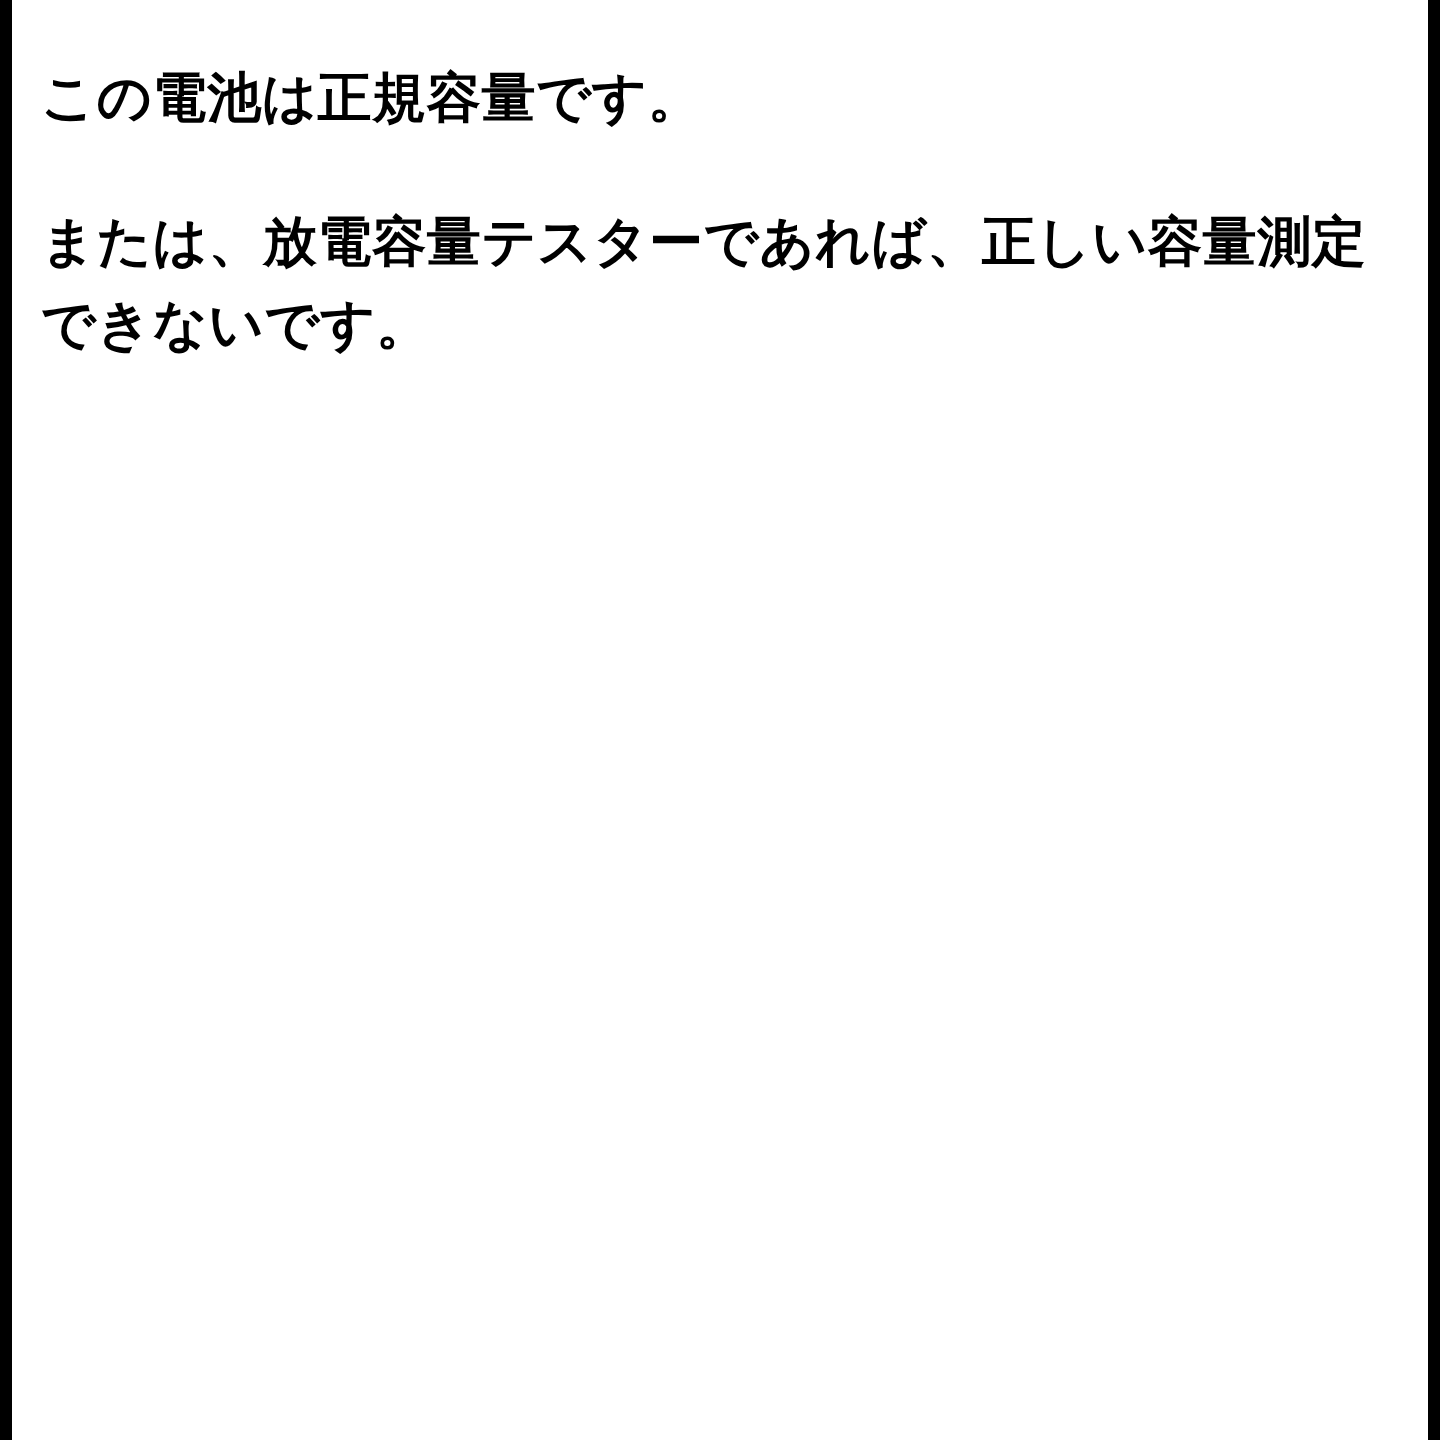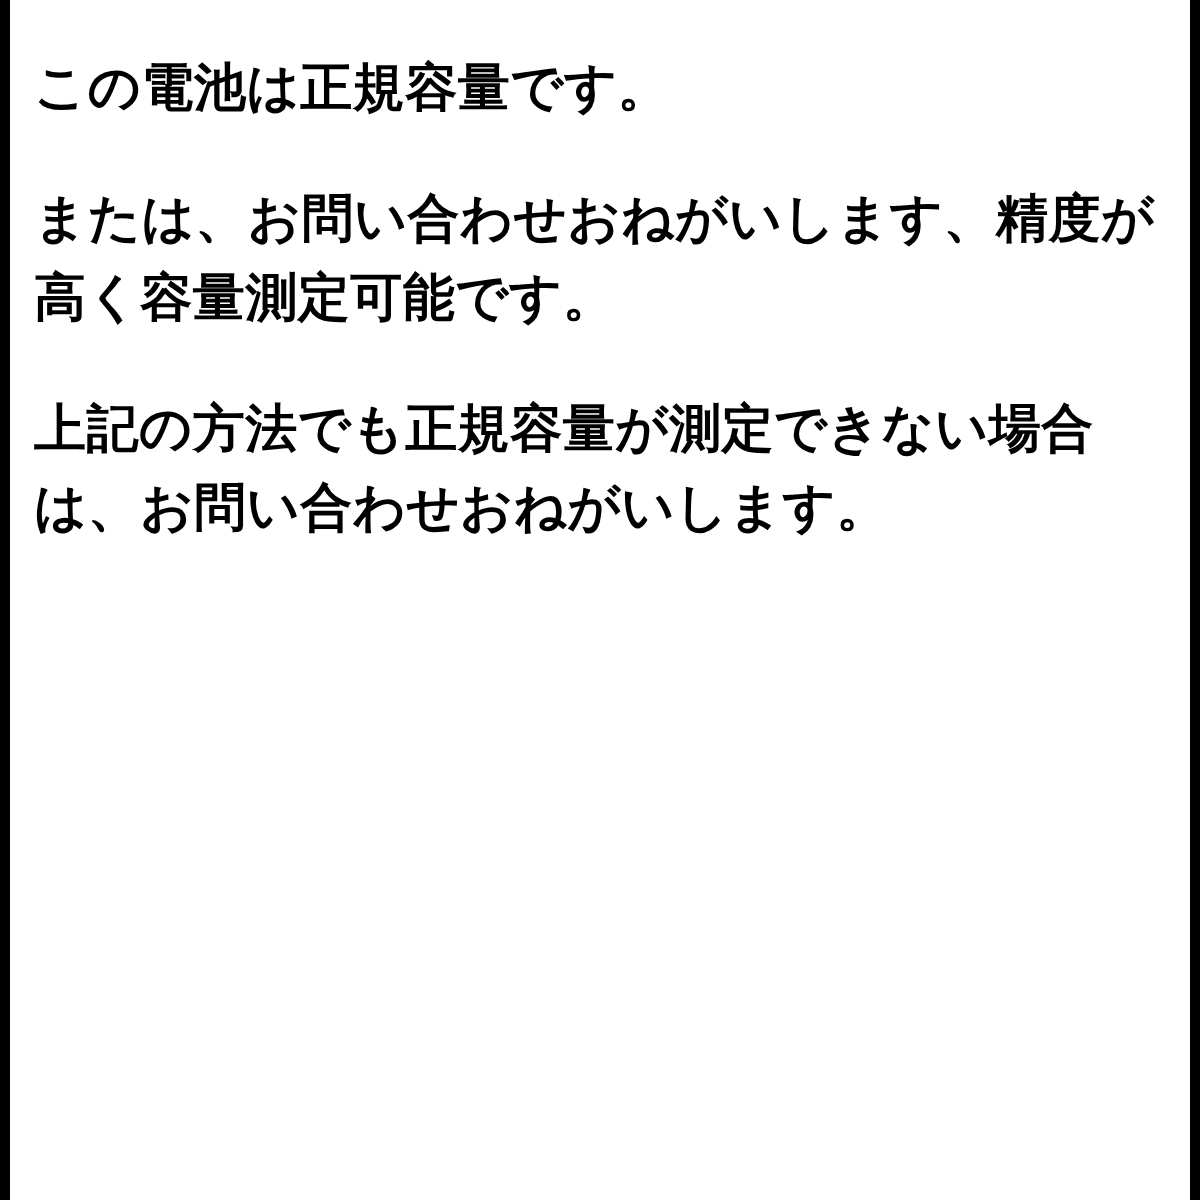--- a/index.html
+++ b/index.html
@@ -27,38 +27,37 @@
   .edge-band.right { right: 0; }
 
   .content {
     position: absolute;
     left: 34px;
     top: 48px;
     width: 1128px;
     font-family: "DejaVu Sans", "Liberation Sans", sans-serif;
     color: #000000;
     font-weight: 700;
-    font-size: 52px;
+    font-size: 45px;
     line-height: 1.52;
     letter-spacing: 0.5px;
   }
   .para {
     margin: 0 0 52px 0;
     white-space: pre-wrap;
     word-break: break-all;
   }
   .para:last-child { margin-bottom: 0; }
 </style>
 </head>
 <body>
 
 <div class="page">
 
   <div class="edge-band left"></div>
   <div class="edge-band right"></div>
 
   <div class="content">
     <p class="para">この電池は正規容量です。</p>
-    <p class="para">または、お問い合わせおねがいします、精度が高く容量測定可能です。</p>
-    <p class="para">上記の方法でも正規容量が測定できない場合は、お問い合わせおねがいします。</p>
+    <p class="para">または、放電容量テスターであれば、正しい容量測定できないです。</p>
   </div>
 
 </div>
 
 </body></html>

